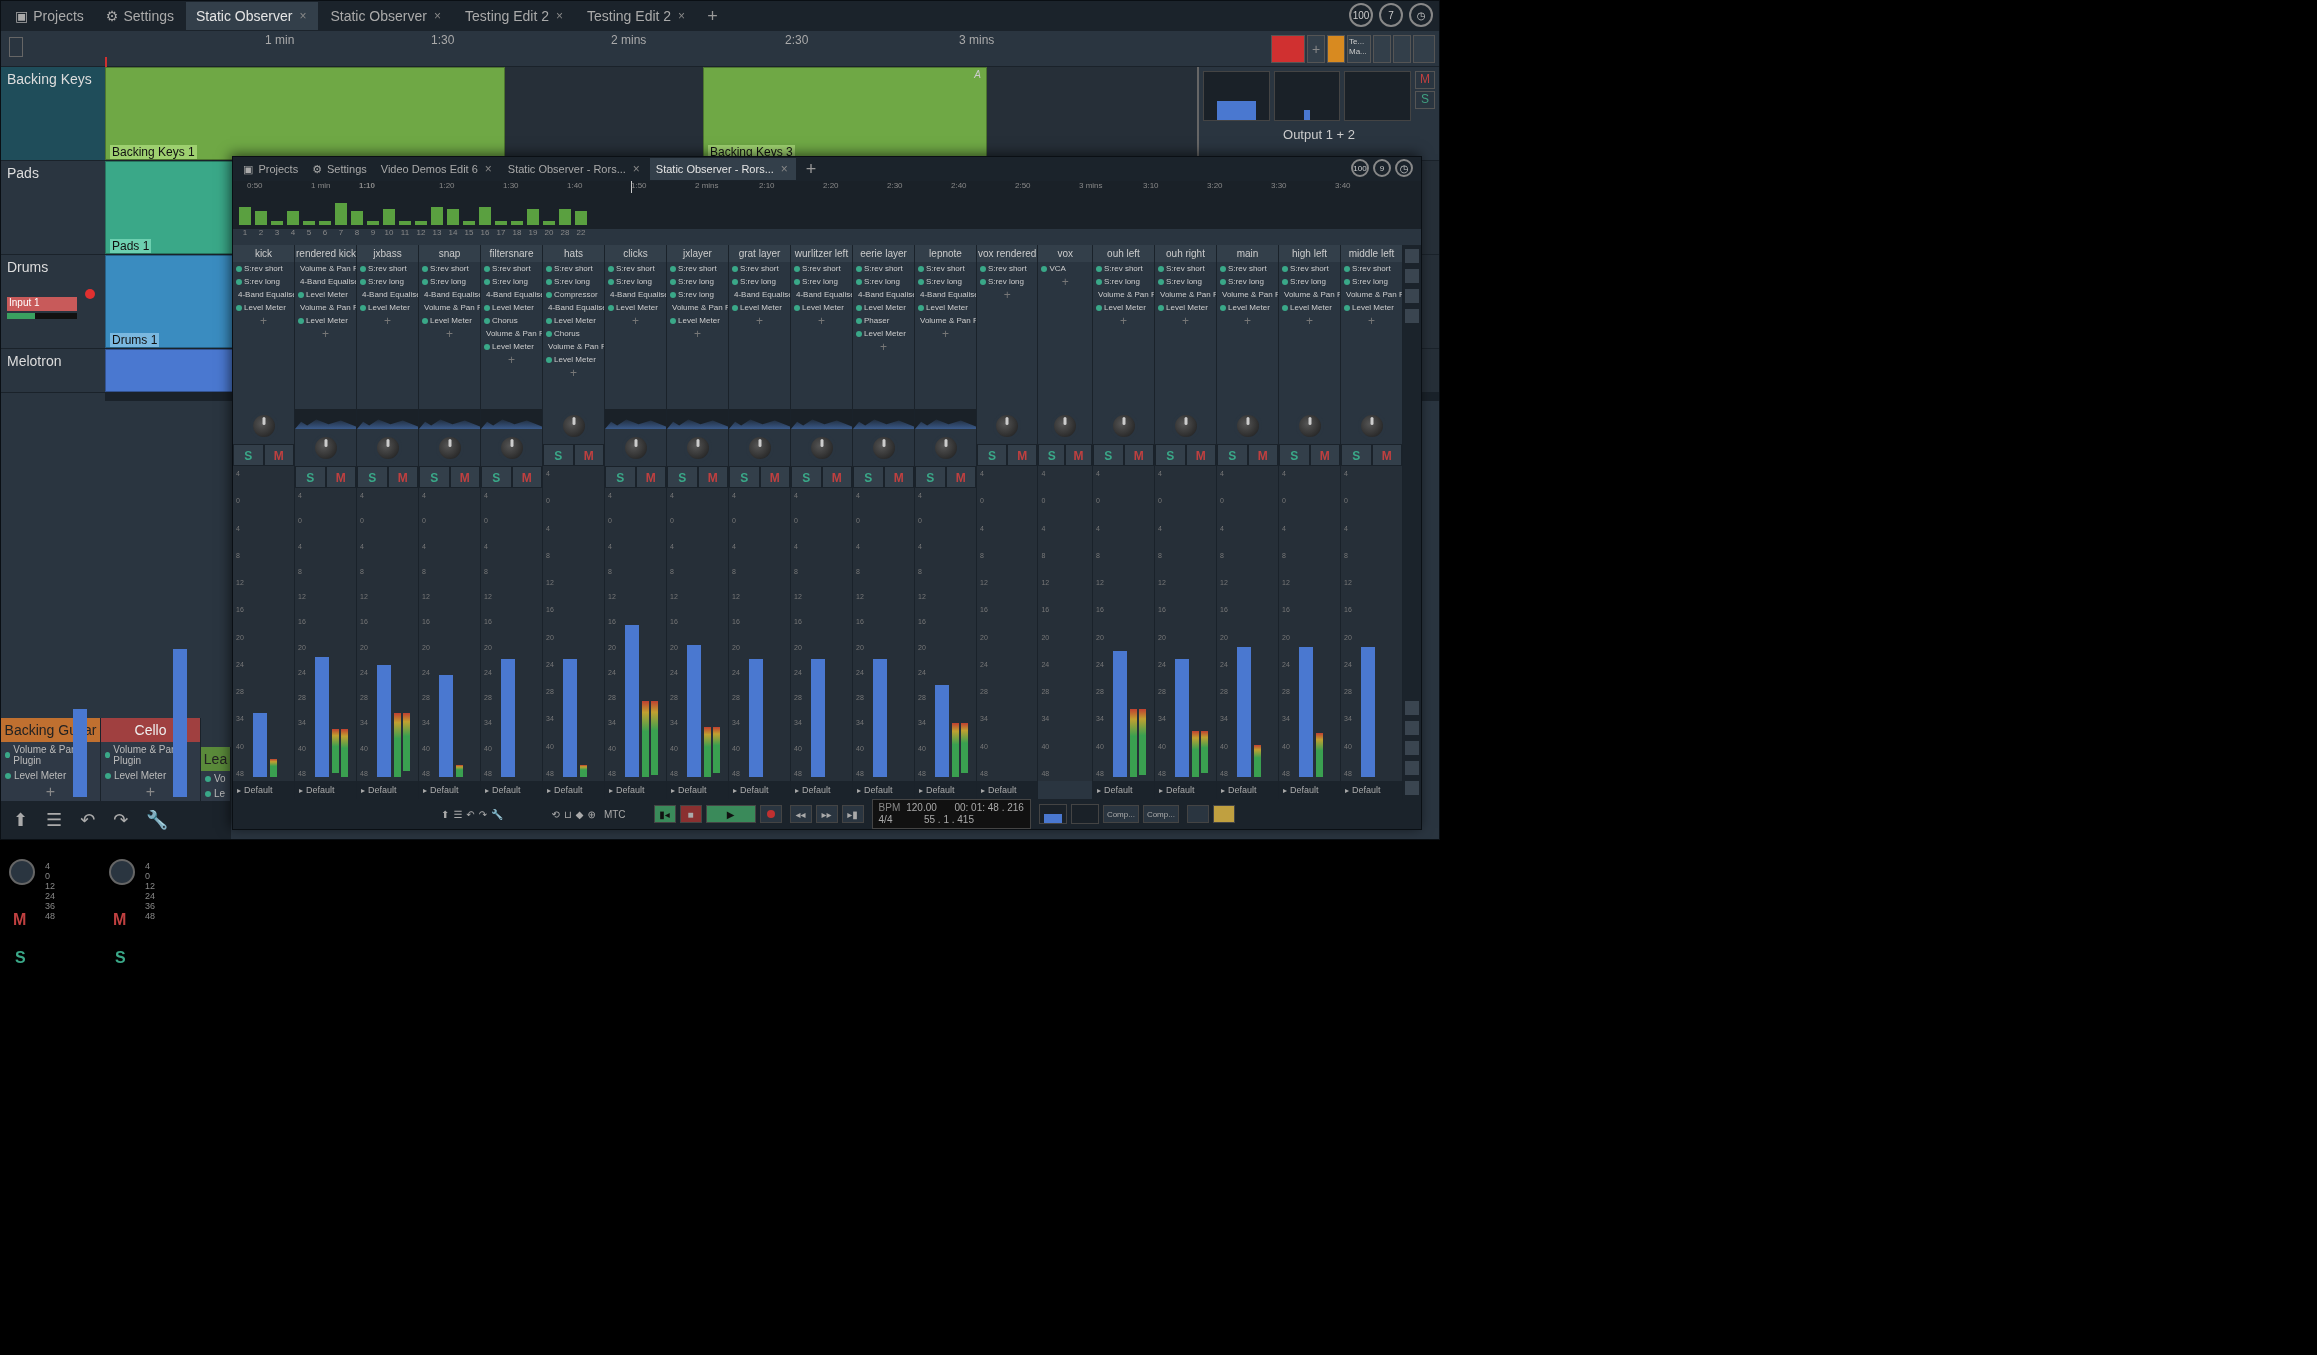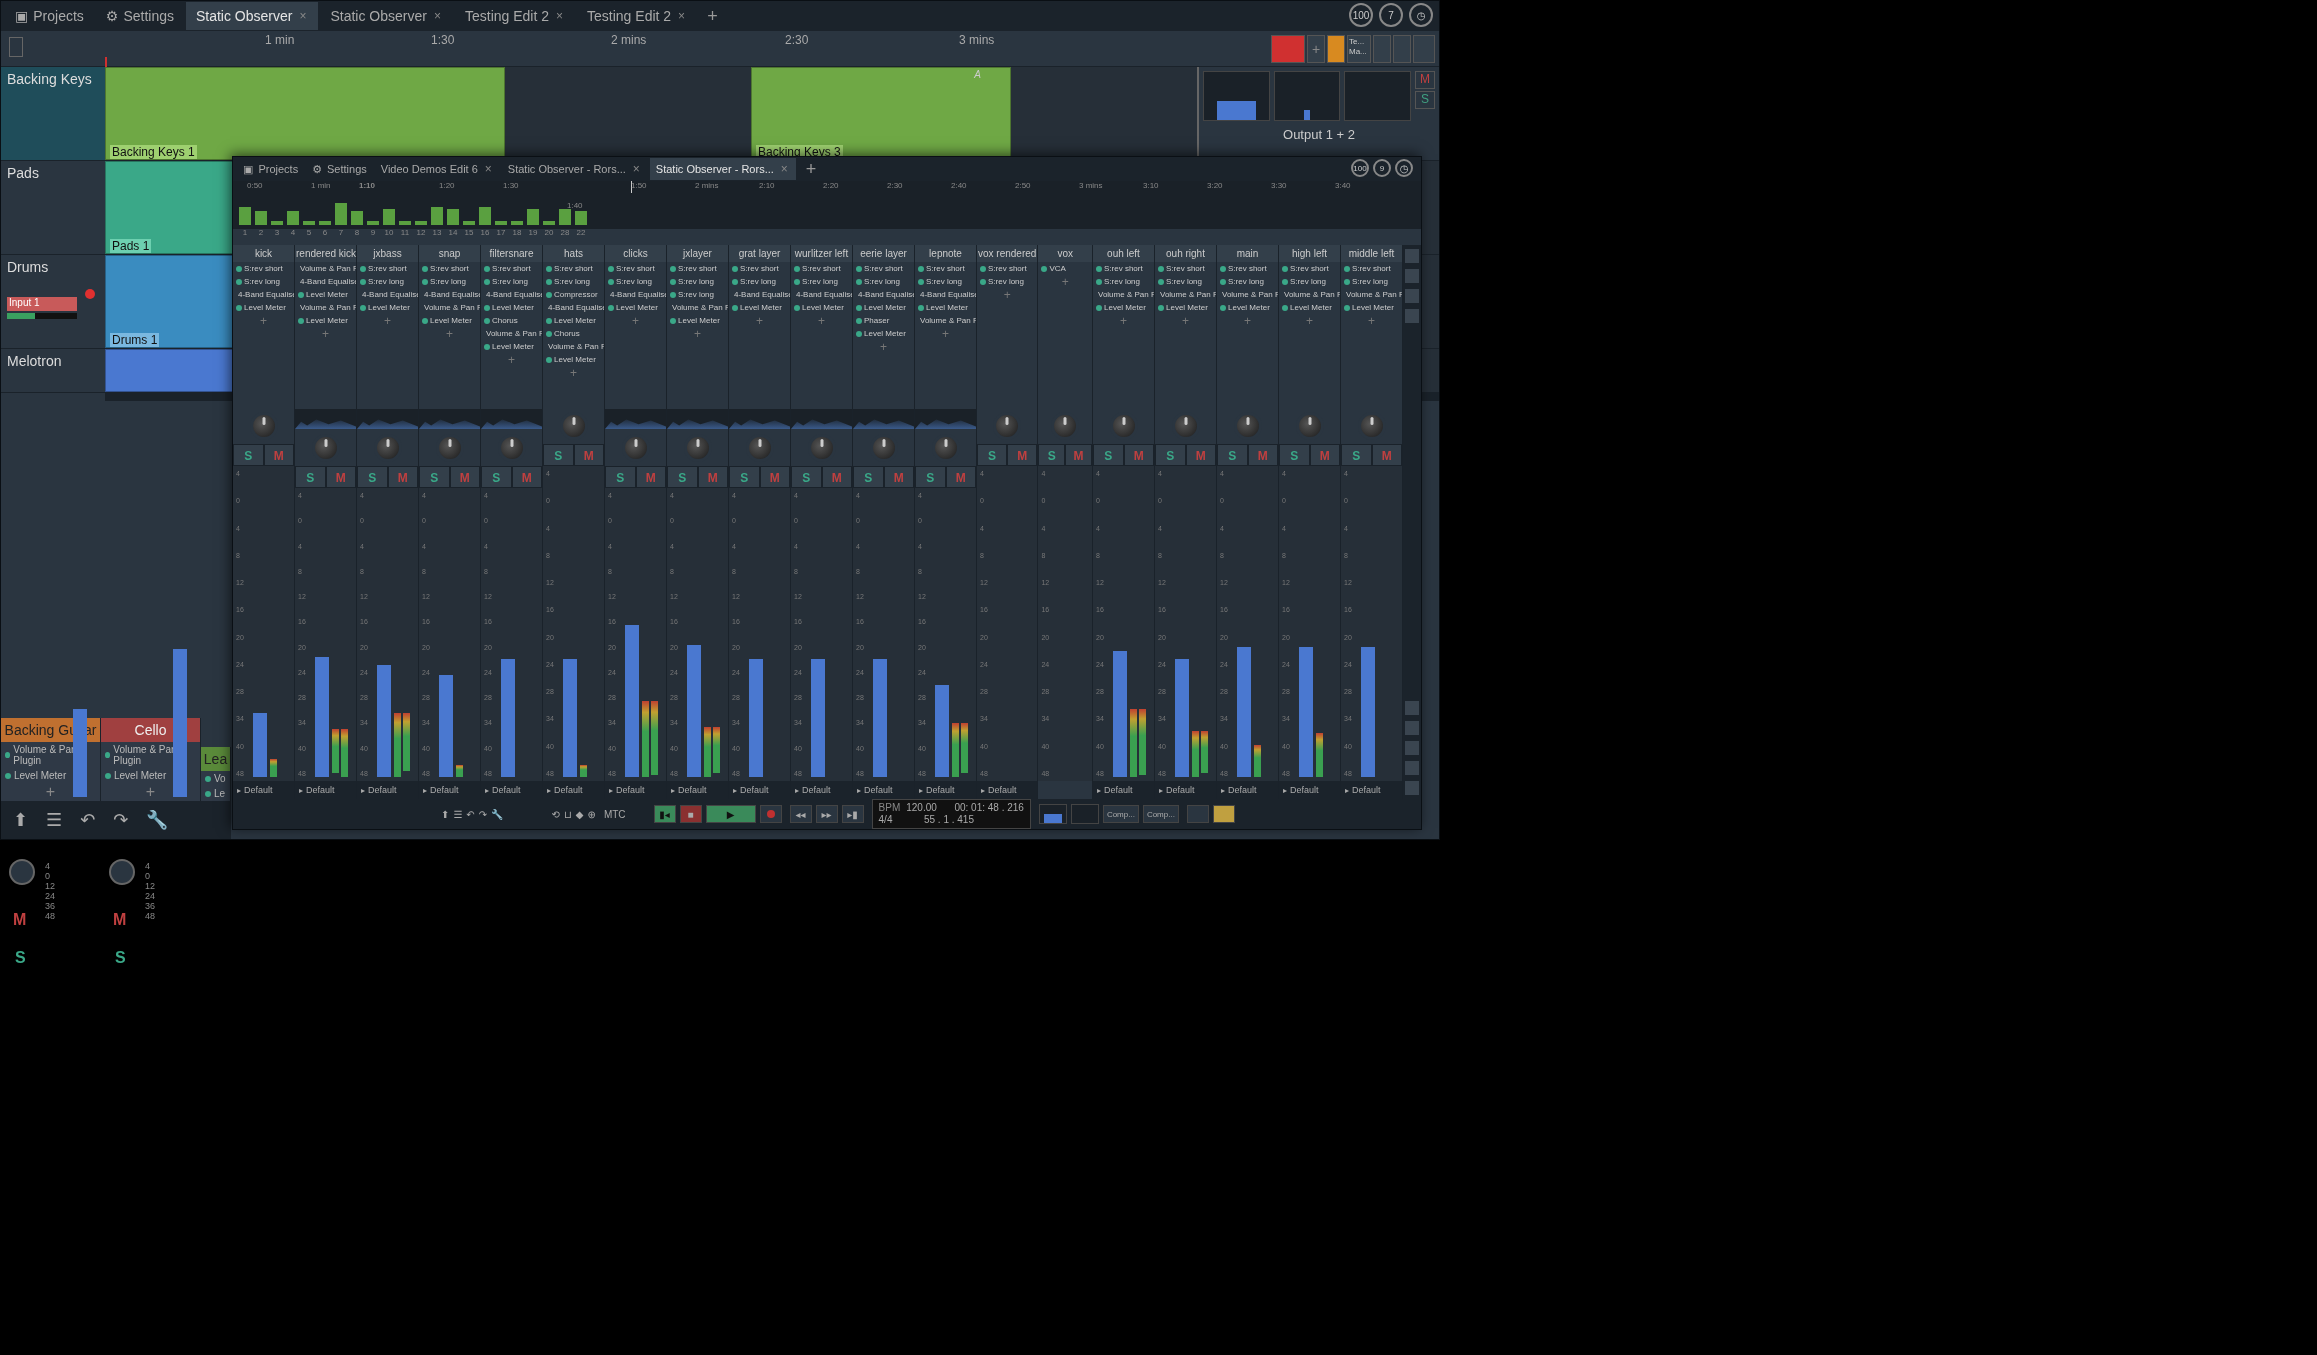--- a/index.html
+++ b/index.html
@@ -173,21 +173,21 @@
     </div>
   </div>
 
   <div class="tracks-back">
     <div class="track-row tall">
       <div class="track-head hl">Backing Keys</div>
       <div class="track-clips">
         <div class="clip green" style="left:0;width:400px">
             <div class="lbl">Backing Keys 1</div>
           </div>
-        <div class="clip green" style="left:646px;width:260px">
+        <div class="clip green" style="left:598px;width:284px">
             <div class="lbl">Backing Keys 3</div>
           </div>
         <div style="position:absolute;right:0;top:0;width:2px;height:100%;background:#666"></div>
         <div style="position:absolute;right:218px;top:2px;font-size:10px;font-style:italic;color:#ccc">A</div>
       </div>
       <div class="output-cell">
         <div class="meters">
           <div class="mbox">
               <div class="bar" style="height:40%"></div>
             </div>
@@ -356,21 +356,21 @@
     </div>
   </div>
 
   <div class="ruler">
     <div style="position:absolute;left:33.5%;top:0;width:1px;height:100%;background:#ccc"></div>
   <span class="rmark" style="left: 14px;">0:50</span>
       <span class="rmark" style="left: 78px;">1 min</span>
       <span class="rmark" style="left: 126px; font-weight: bold;">1:10</span>
       <span class="rmark" style="left: 206px;">1:20</span>
       <span class="rmark" style="left: 270px;">1:30</span>
-      <span class="rmark" style="left: 334px; margin-top: 20px;">1:40</span>
+      <span class="rmark" style="left: 334px;">1:40</span>
       <span class="rmark" style="left: 398px;">1:50</span>
       <span class="rmark" style="left: 462px;">2 mins</span>
       <span class="rmark" style="left: 526px;">2:10</span>
       <span class="rmark" style="left: 590px;">2:20</span>
       <span class="rmark" style="left: 654px;">2:30</span>
       <span class="rmark" style="left: 718px;">2:40</span>
       <span class="rmark" style="left: 782px;">2:50</span>
       <span class="rmark" style="left: 846px;">3 mins</span>
       <span class="rmark" style="left: 910px;">3:10</span>
       <span class="rmark" style="left: 974px;">3:20</span>

